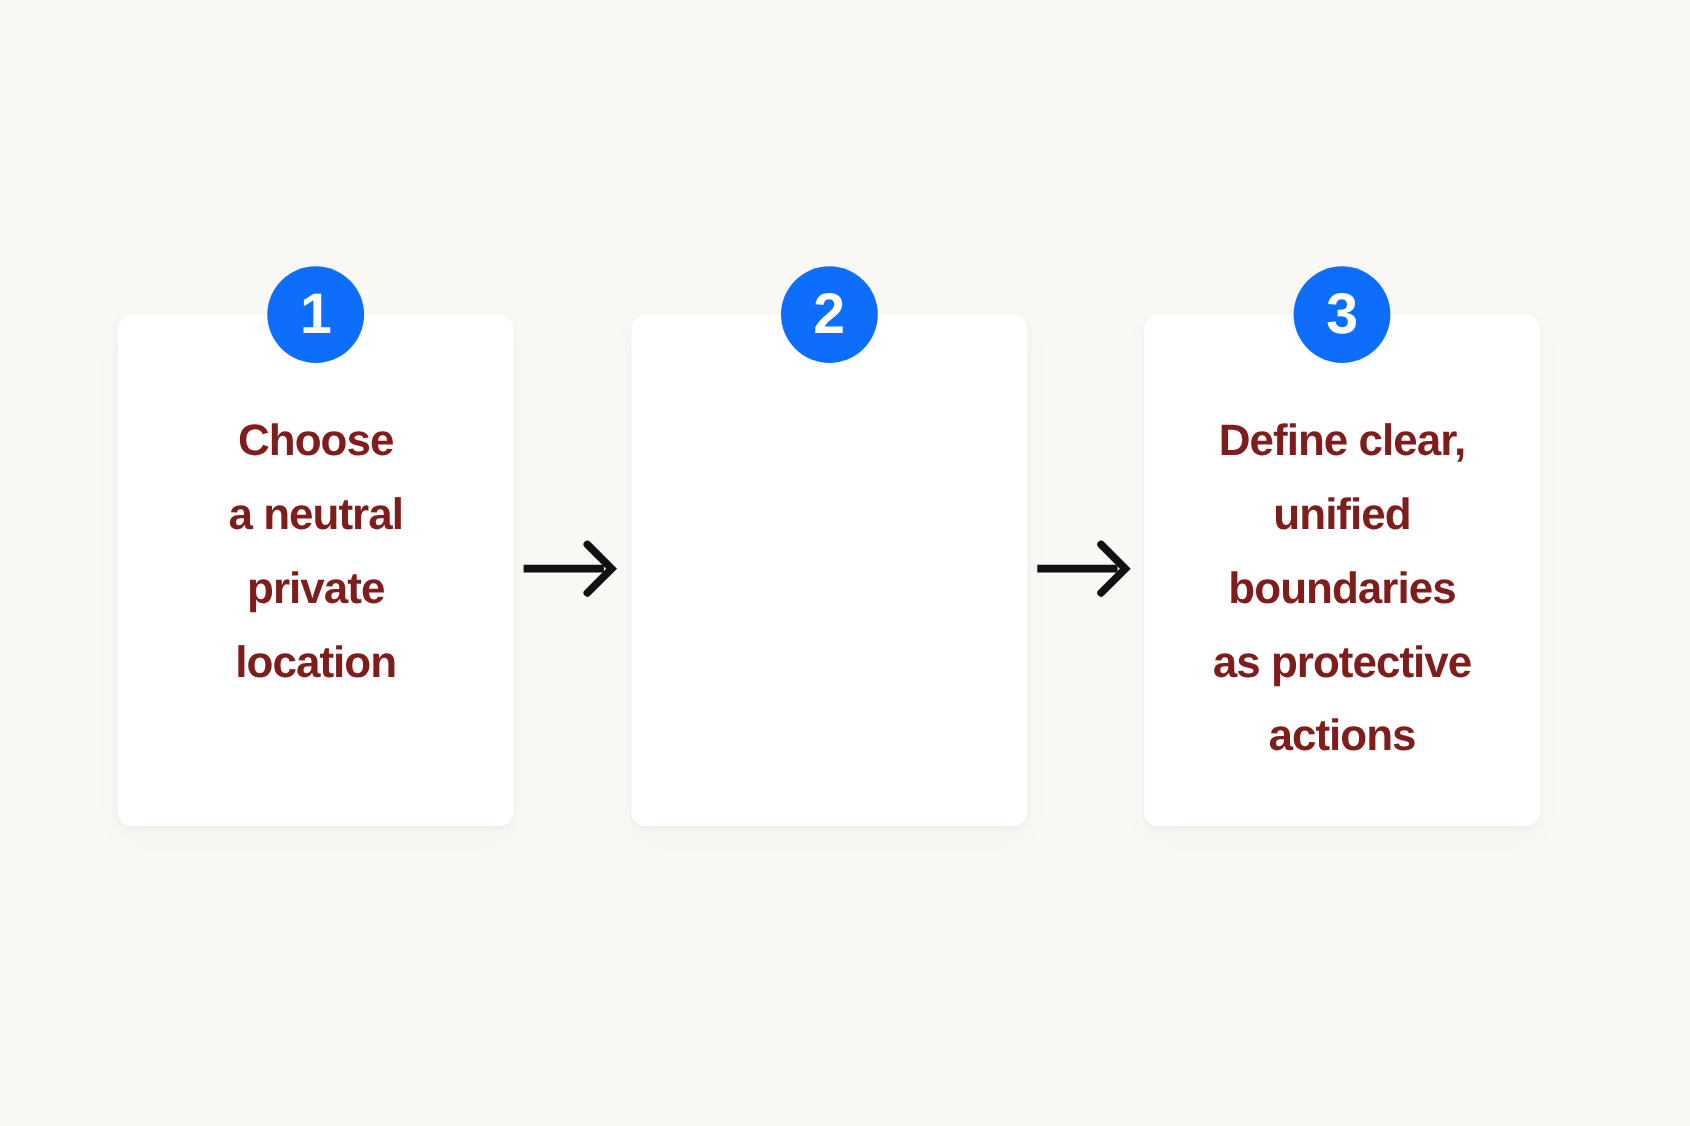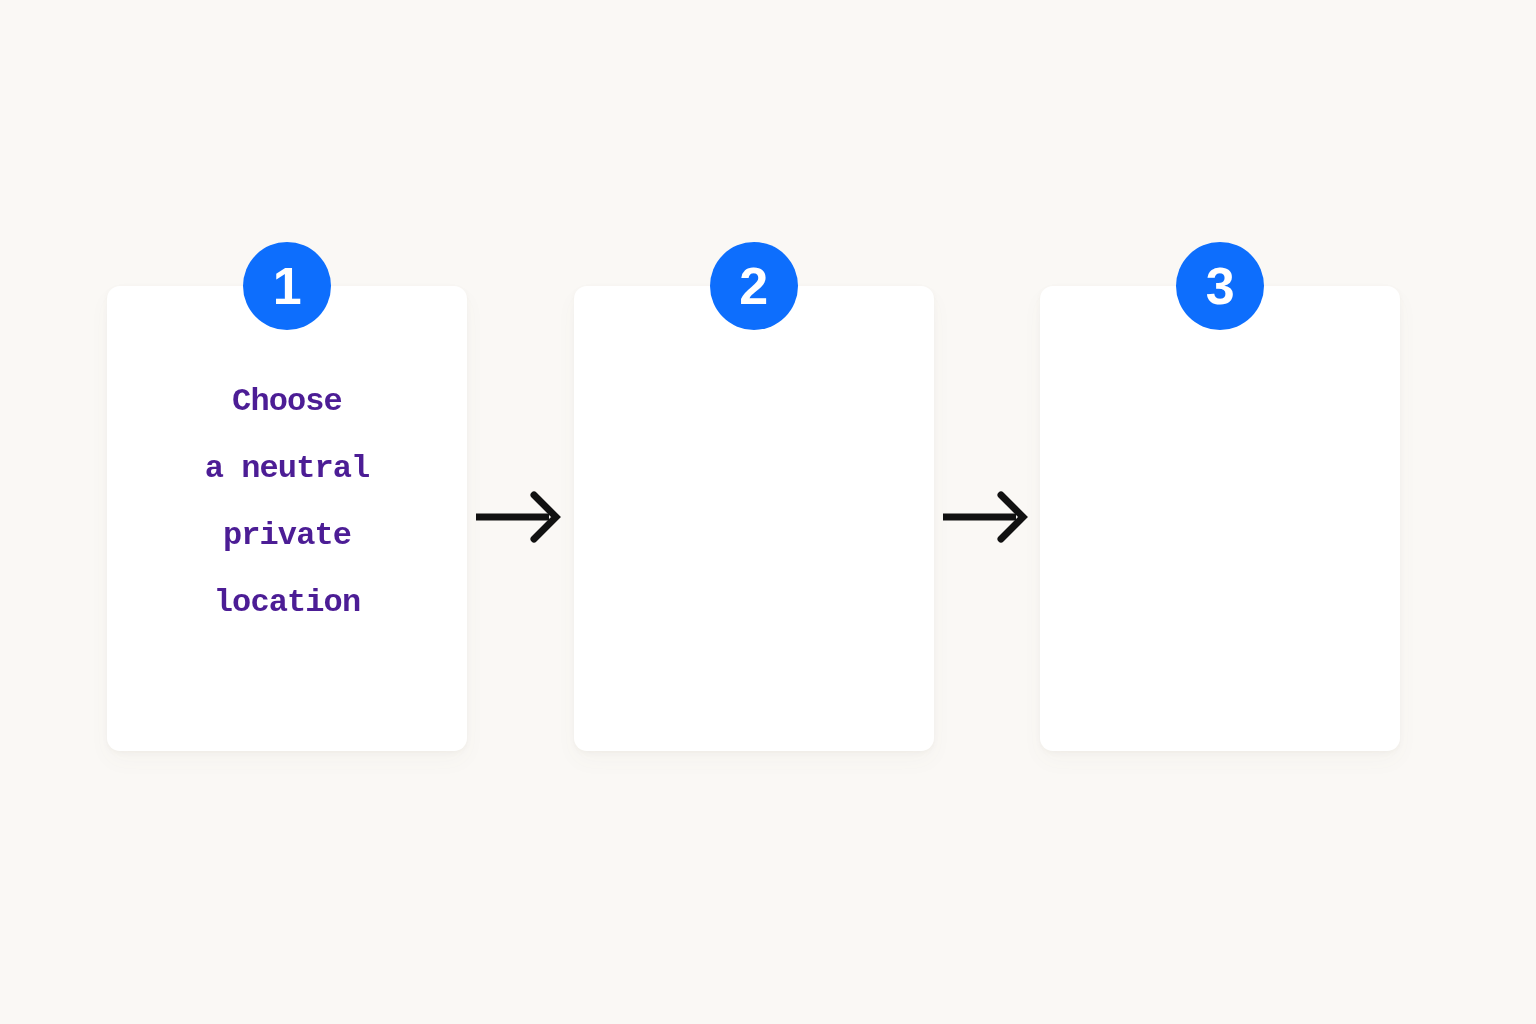--- a/index.html
+++ b/index.html
@@ -64,26 +64,26 @@
     line-height: 1;
     letter-spacing: -0.5px;
     font-family: "Liberation Sans", sans-serif;
     z-index: 3;
   }
 
   .step-text {
     margin: 0;
     padding: 0 14px;
     text-align: center;
-    color: #4c1d95;
-    font-size: 32px;
+    color: #7f1d1d;
+    font-size: 40px;
     font-weight: bold;
     line-height: 67px;
     letter-spacing: -0.9px;
-    font-family: Liberation Mono, monospace;
+    font-family: Liberation Sans, sans-serif;
     white-space: pre-line;
   }
 
   
   .connector {
     flex: 0 0 auto;
     align-self: flex-start;
     margin-top: 203px;
     width: 90px;
     height: 56px;
@@ -123,16 +123,21 @@
 
     <div class="connector">
       <svg width="90" height="56" viewBox="0 0 90 56" aria-hidden="true">
         <line x1="1" y1="28" x2="74" y2="28" stroke="#111111" stroke-width="7" stroke-linecap="butt"></line>
         <polyline points="59,6 81,28 59,50" fill="none" stroke="#111111" stroke-width="7" stroke-linecap="round" stroke-linejoin="miter"></polyline>
       </svg>
     </div>
 
     <div class="step">
       <div class="step-badge">3</div>
+      <p class="step-text">Define clear,
+unified
+boundaries
+as protective
+actions</p>
     </div>
 
   </div>
 </div>
 
 </body></html>

